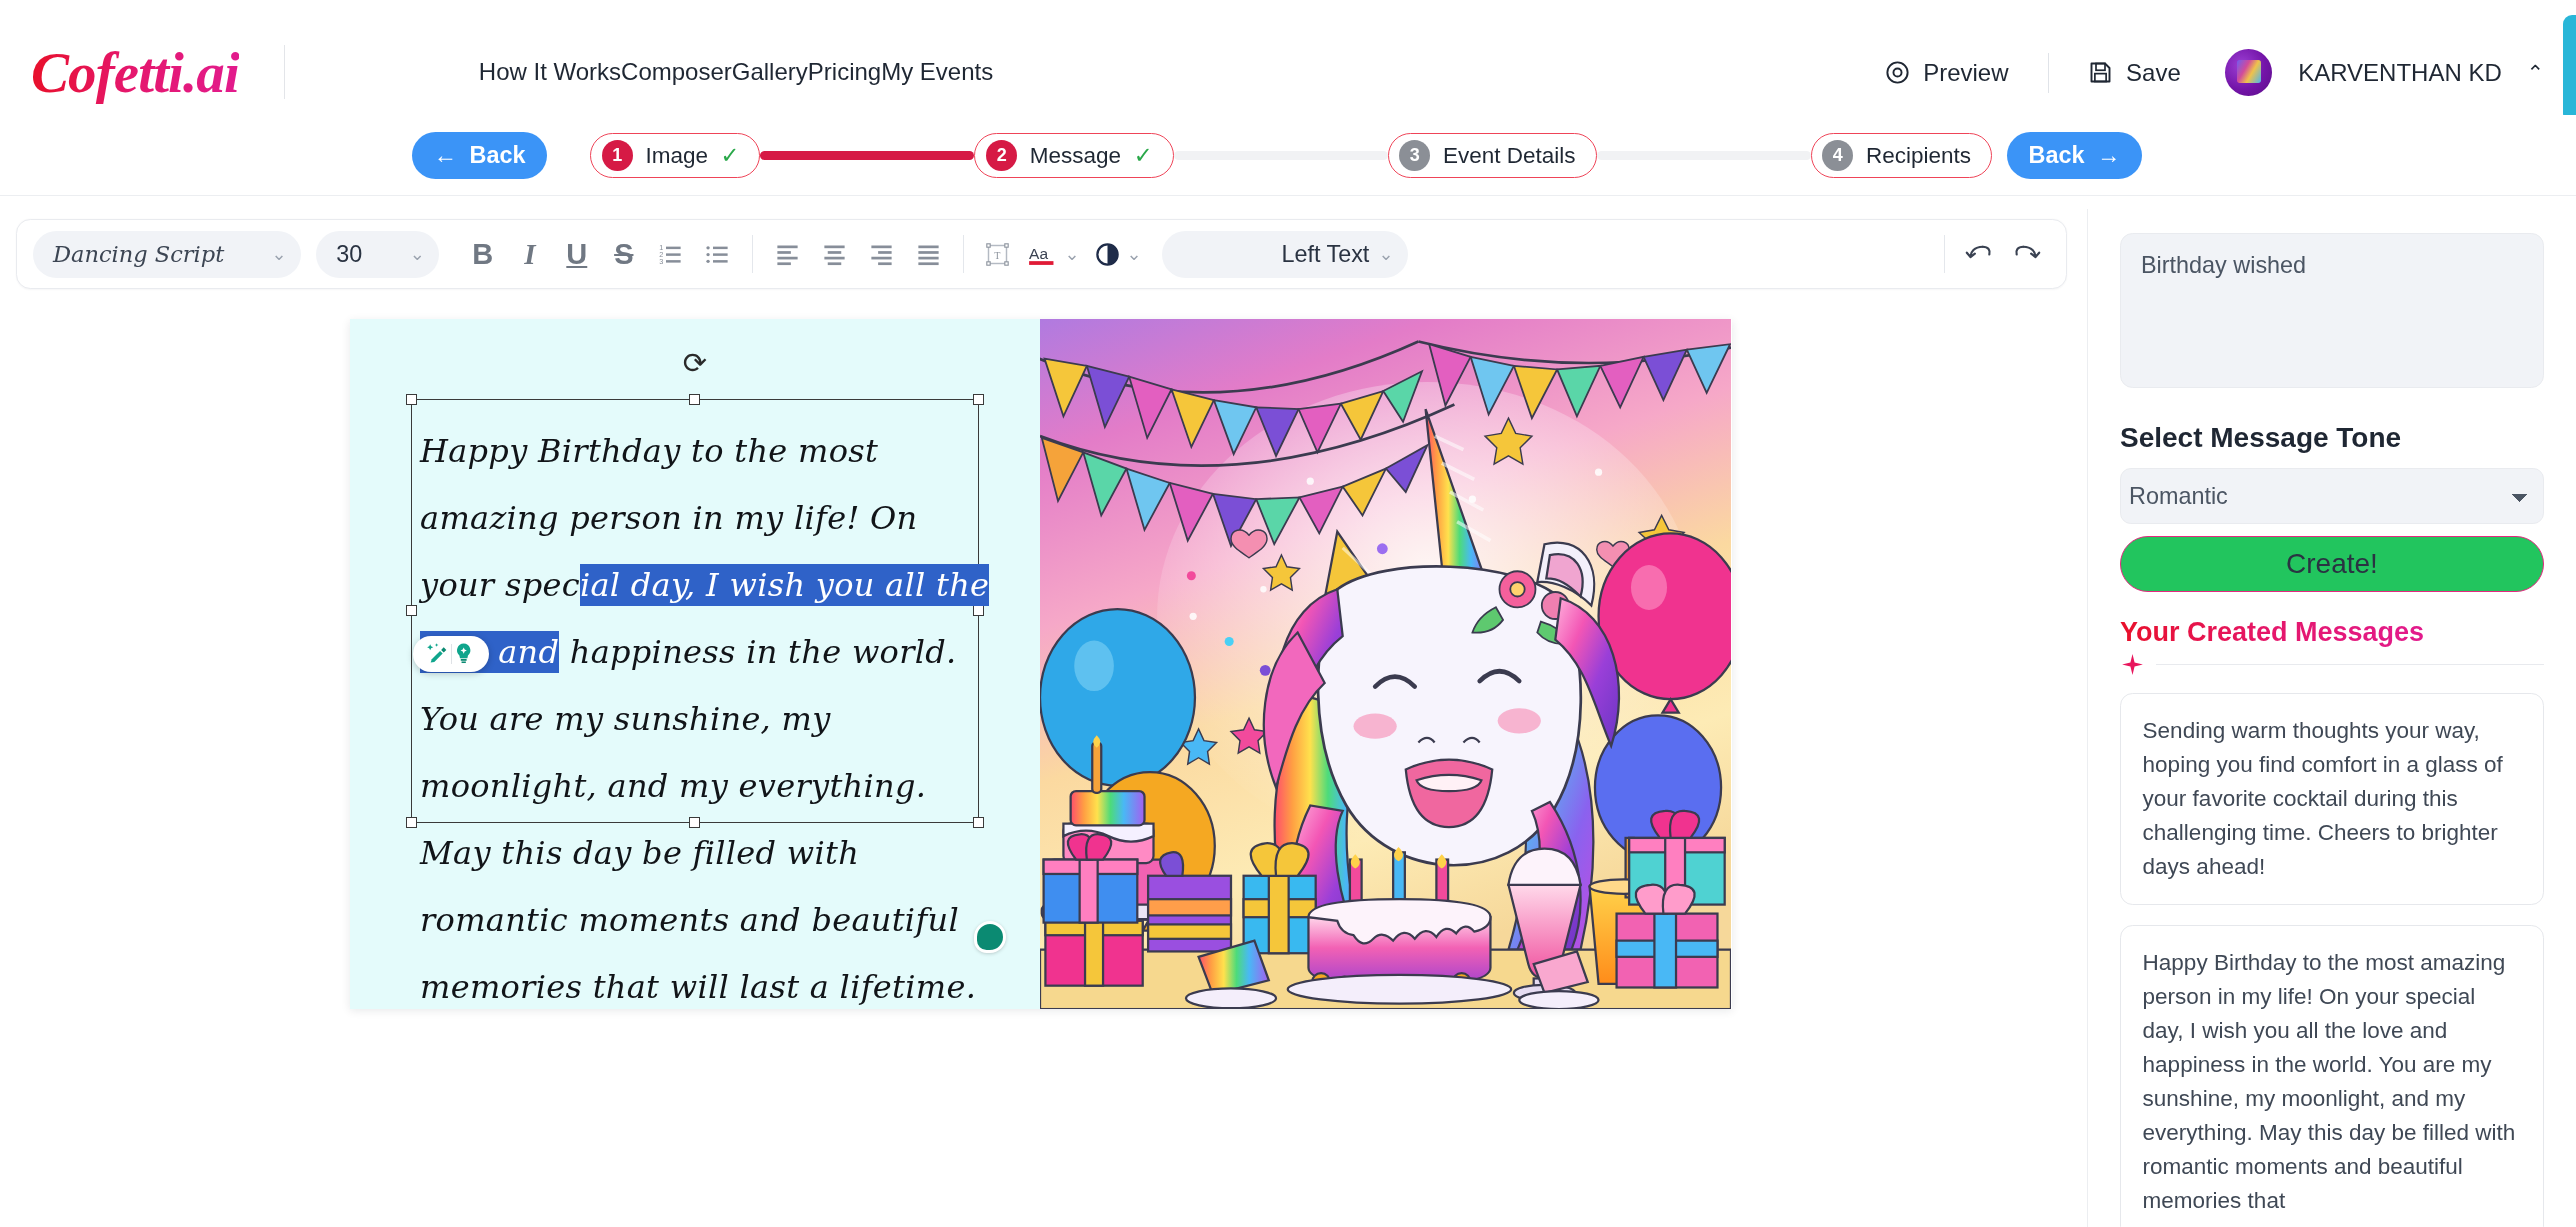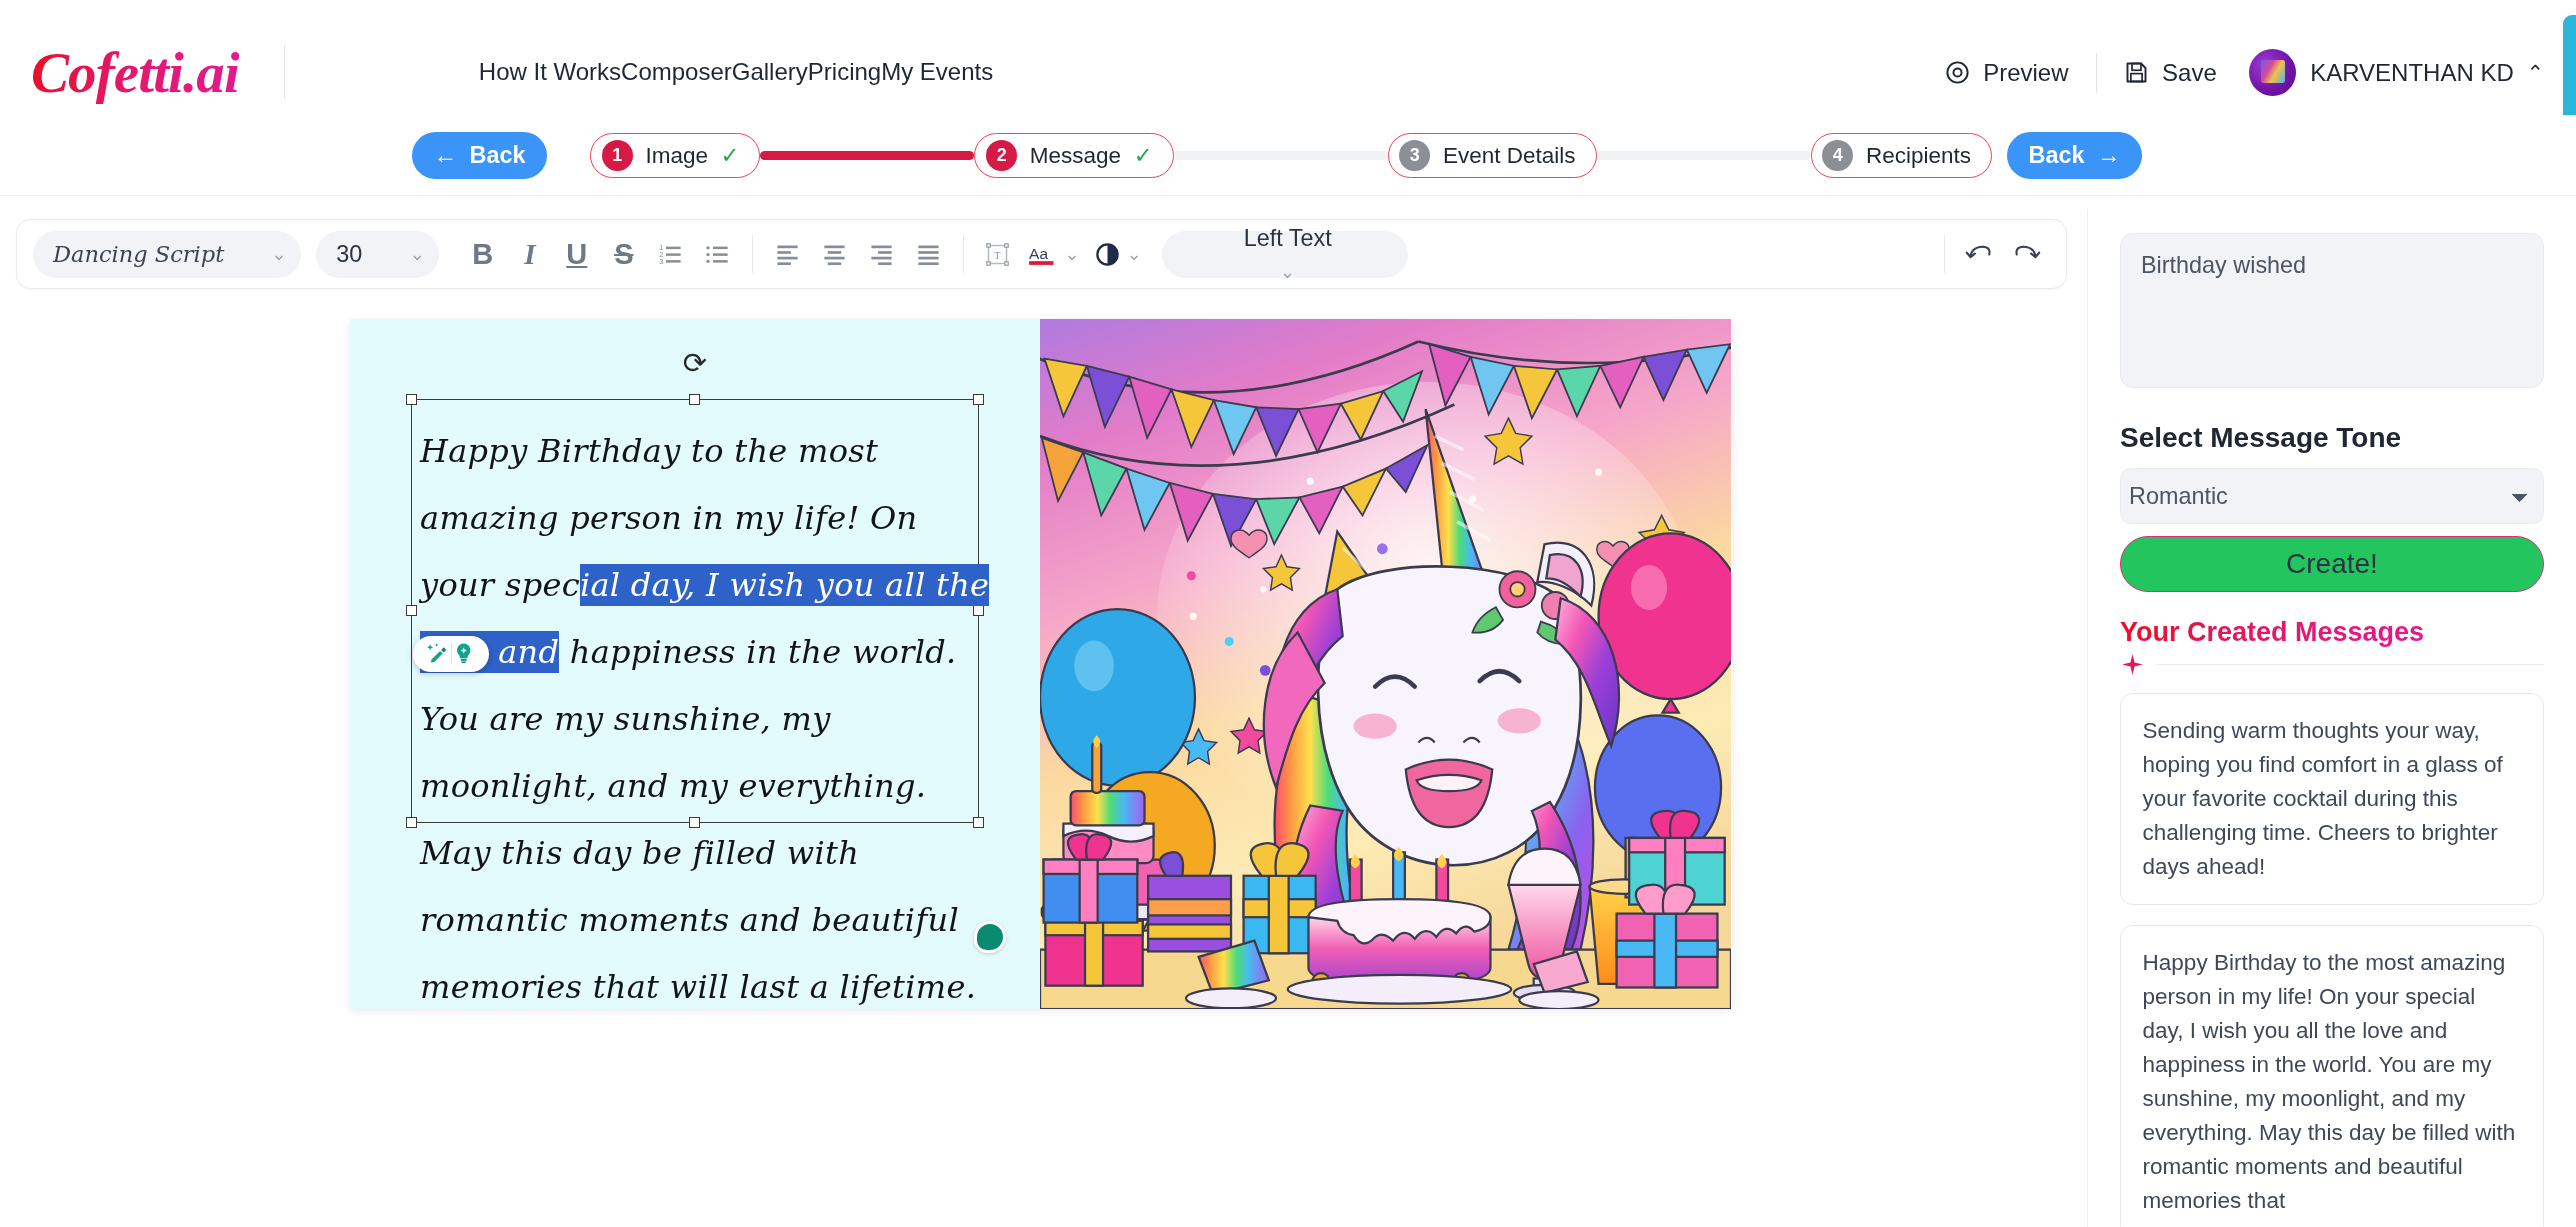--- a/index.html
+++ b/index.html
@@ -35,21 +35,21 @@
   }
   .nav-links {
     display: flex; align-items: center; 
     margin-left: 194px;
   }
   .nav-link {
     font-size: 24px; color: #1f2733; white-space: nowrap; cursor: pointer;
   }
   .nav-right {
     position: absolute; right: 32px; top: 0; height: 115px;
-    display: flex; align-items: center; gap: 0px;
+    display: flex; align-items: center; gap: 12px;
   }
   .icon-btn {
     display: flex; align-items: center; gap: 11.7px;
     font-size: 24px; color: #1f2733; cursor: pointer; white-space: nowrap;
   }
   .vsep { width: 0.9px; height: 40px; background: #e0e3e8; margin: 0 27px; }
   .avatar {
     width: 47px; height: 47px; border-radius: 50%;
     background: radial-gradient(circle at 35% 35%, #9c3fd4 0%, #7314a8 55%, #5a0d86 100%);
     margin-left: 32px; margin-right: 14.4px;
@@ -115,21 +115,21 @@
     display: flex; align-items: center; padding: 0 16px;
     box-shadow: 0 0.9px 1.8px rgba(20,25,40,.04);
   }
   .select-pill {
     background: #f1f3f7; border: none; border-radius: 27px;
     height: 47px; display: flex; align-items: center;
     padding: 0 14.4px 0 20px; cursor: pointer; gap: 9px;
   }
   .pill-font { width: 268px; justify-content: space-between; gap: 23px; }
   .pill-size { width: 123px; justify-content: space-between; margin-left: 15.3px; }
-  .pill-align { width: 246px; justify-content: center; margin-left: 12.6px; flex-direction: column; }
+  .pill-align { width: 246px; justify-content: flex-end; margin-left: 12.6px; }
   .pill-text { font-size: 23.4px; color: #2a3342; }
   .font-name { font-family: "DejaVu Serif", serif; font-style: italic; font-size: 22.5px; color: #3c4553; }
   .caret { color: #9aa2ae; font-size: 18px; }
   .tb-btn {
     width: 47px; height: 47px; display: flex; align-items: center; justify-content: center;
     cursor: pointer; color: #707883; flex: none;
   }
   .tb-sep { width: 0.9px; height: 38px; background: #e4e7ec; margin: 0 10.8px; flex: none; }
   .tb-spacer { flex: 1 1 auto; }
   .tb-label { font-size: 29px; font-weight: 600; color: #707883; }

